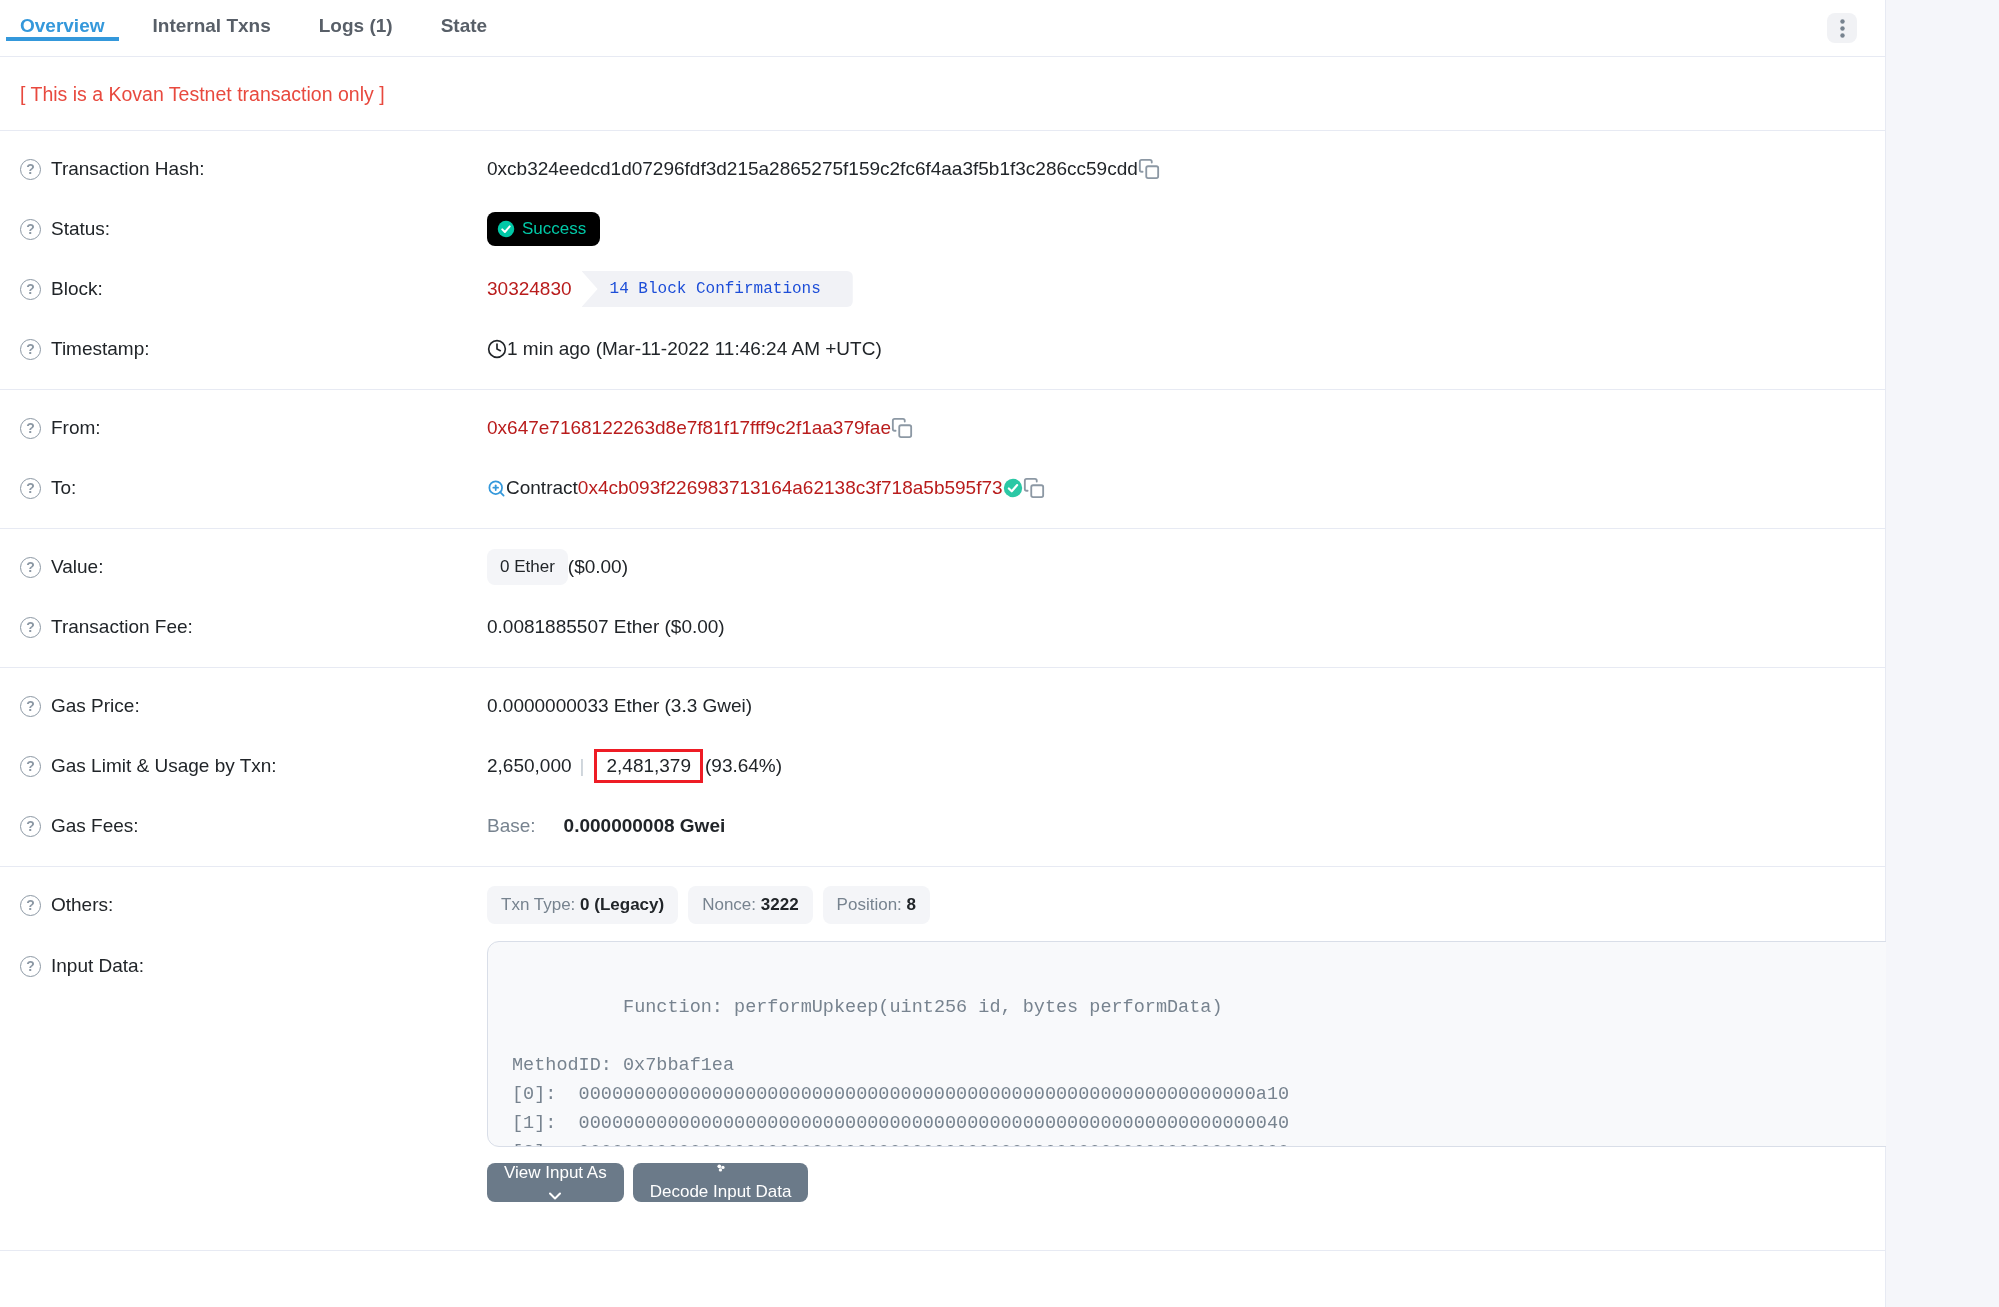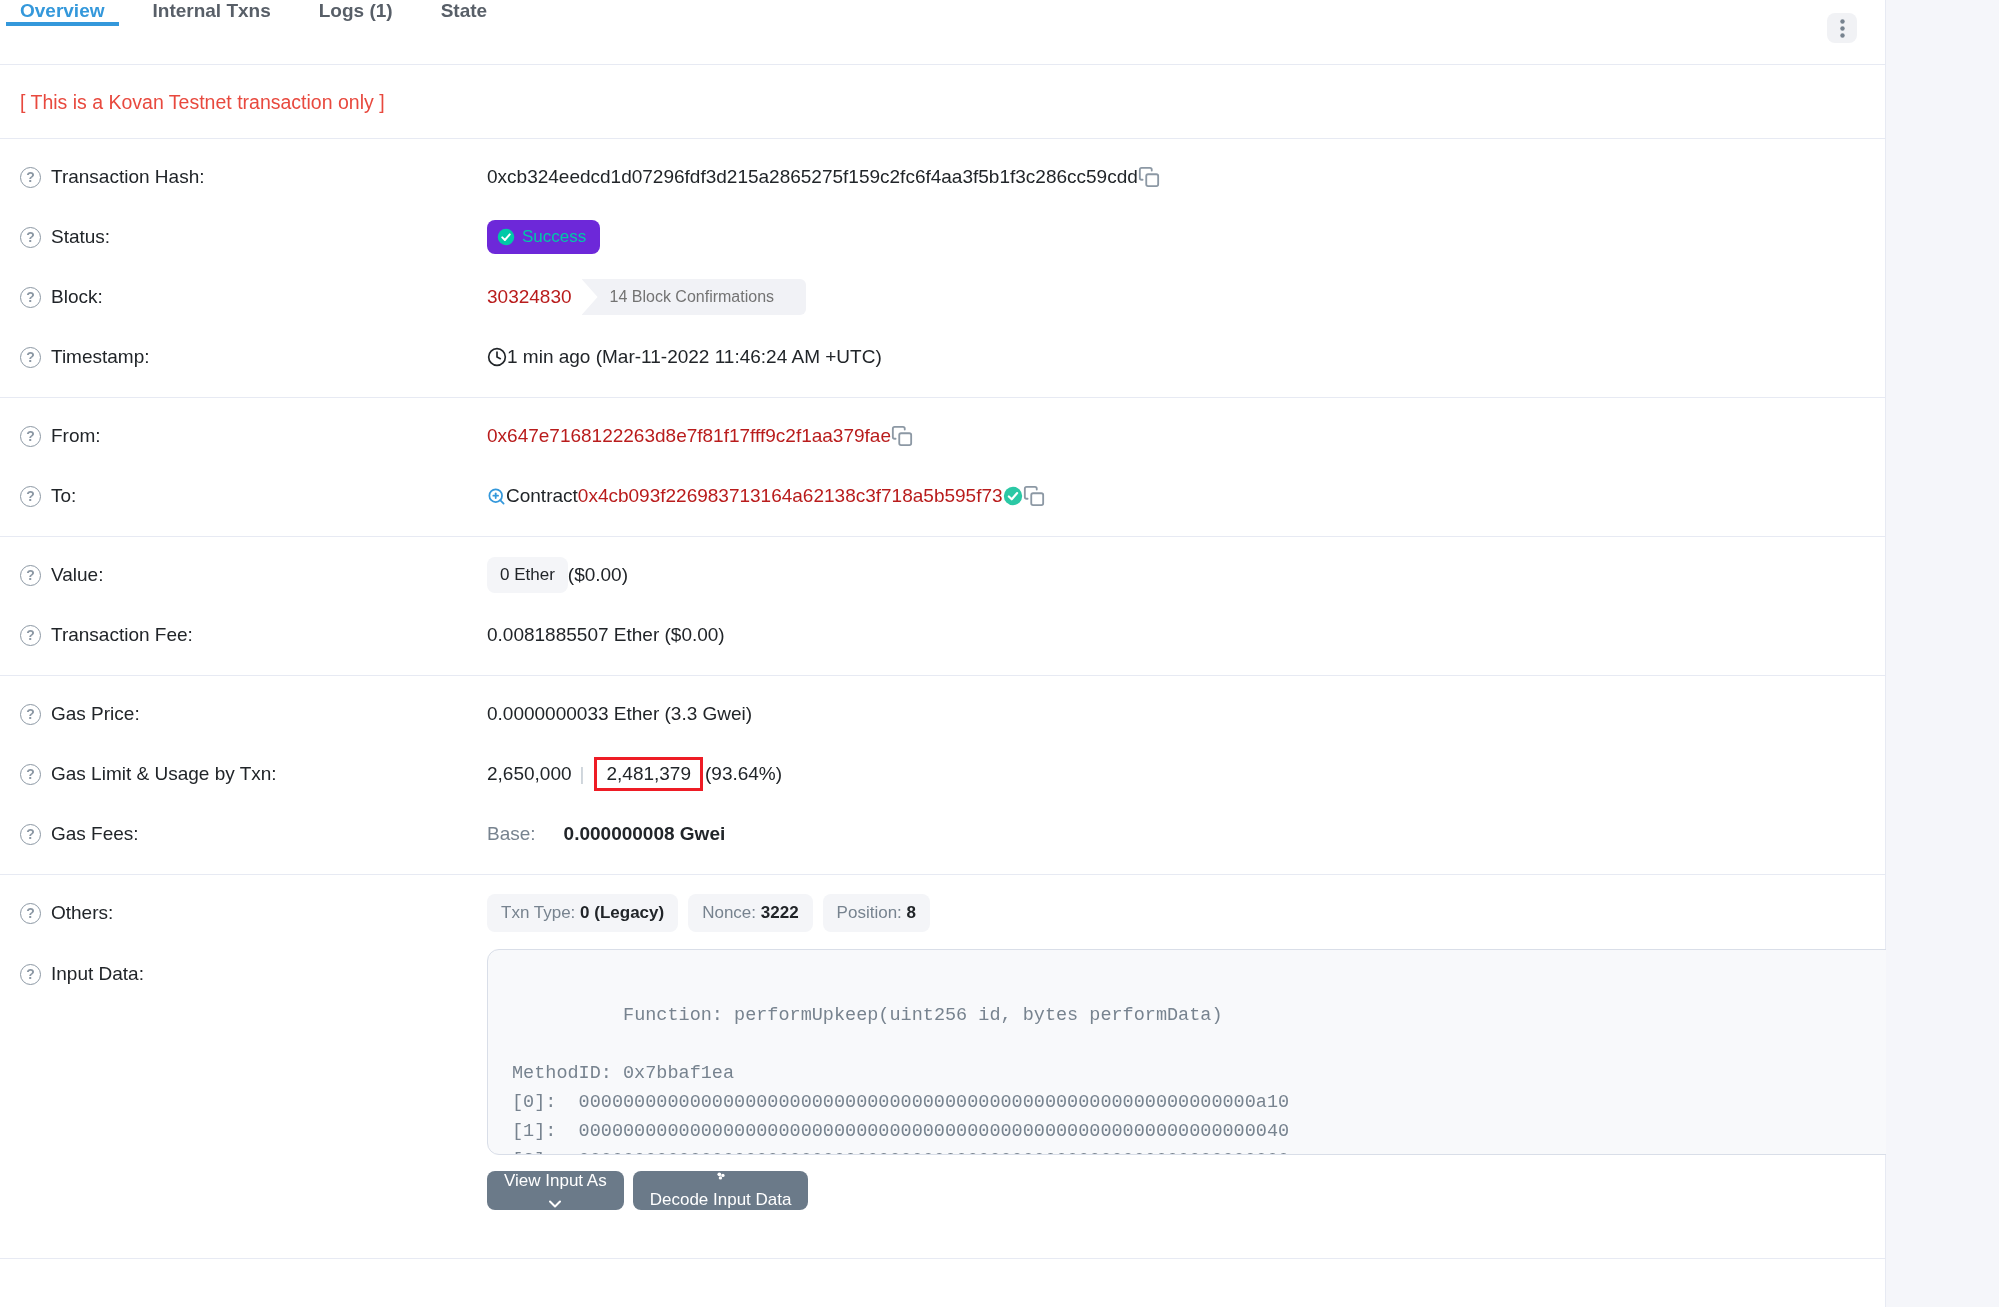--- a/index.html
+++ b/index.html
@@ -18,22 +18,22 @@
     border-right: 1px solid #e7eaf3;
   }
   .side-strip {
     position: absolute; right: 0; top: 0;
     width: 113px; height: 1307px;
     background: #f5f6fa;
   }
 
   
   .tabbar {
-    height: 65px;
-    display: flex; align-items: flex-start;
+    height: 57px;
+    display: flex; align-items: center;
     border-bottom: 1px solid #e7eaf3;
     padding-left: 6px;
     position: relative;
   }
   .tab {
     display: flex; align-items: center;
     padding: 0 14px;
     margin-right: 20px;
     font-size: 19px; font-weight: 700;
     color: #585f68;
@@ -86,32 +86,33 @@
     flex: 0 0 auto;
   }
   .row-value { display: flex; align-items: center; gap: 0; white-space: nowrap; }
   a.link { color: #b91c1c; text-decoration: none; cursor: pointer; }
 
   .icon-btn { display: inline-flex; align-items: center; cursor: pointer; }
 
   
   .badge-success {
     display: inline-flex; align-items: center; gap: 7px;
-    background: #6d28d9; color: #00c9a7;
+    background: #000000; color: #00c9a7;
     font-size: 17px;
     padding: 7px 14px 7px 10px;
     border-radius: 8px;
   }
   .badge-confirm {
-    background: #f1f2f6; color: #737373;
+    background: #f1f2f6; color: #1d4ed8;
     font-size: 16px;
     padding: 9px 32px 9px 28px;
     margin-left: 10px;
     clip-path: polygon(0 0, 100% 0, 100% 100%, 0 100%, 16px 50%);
     border-radius: 0 6px 6px 0;
+    font-family: Liberation Mono, monospace;
   }
   .badge-gray {
     background: #f4f5f8;
     border-radius: 8px;
     padding: 8px 13px;
     font-size: 17px;
     color: #212529;
   }
   .badge-kv {
     background: #f4f5f8;

